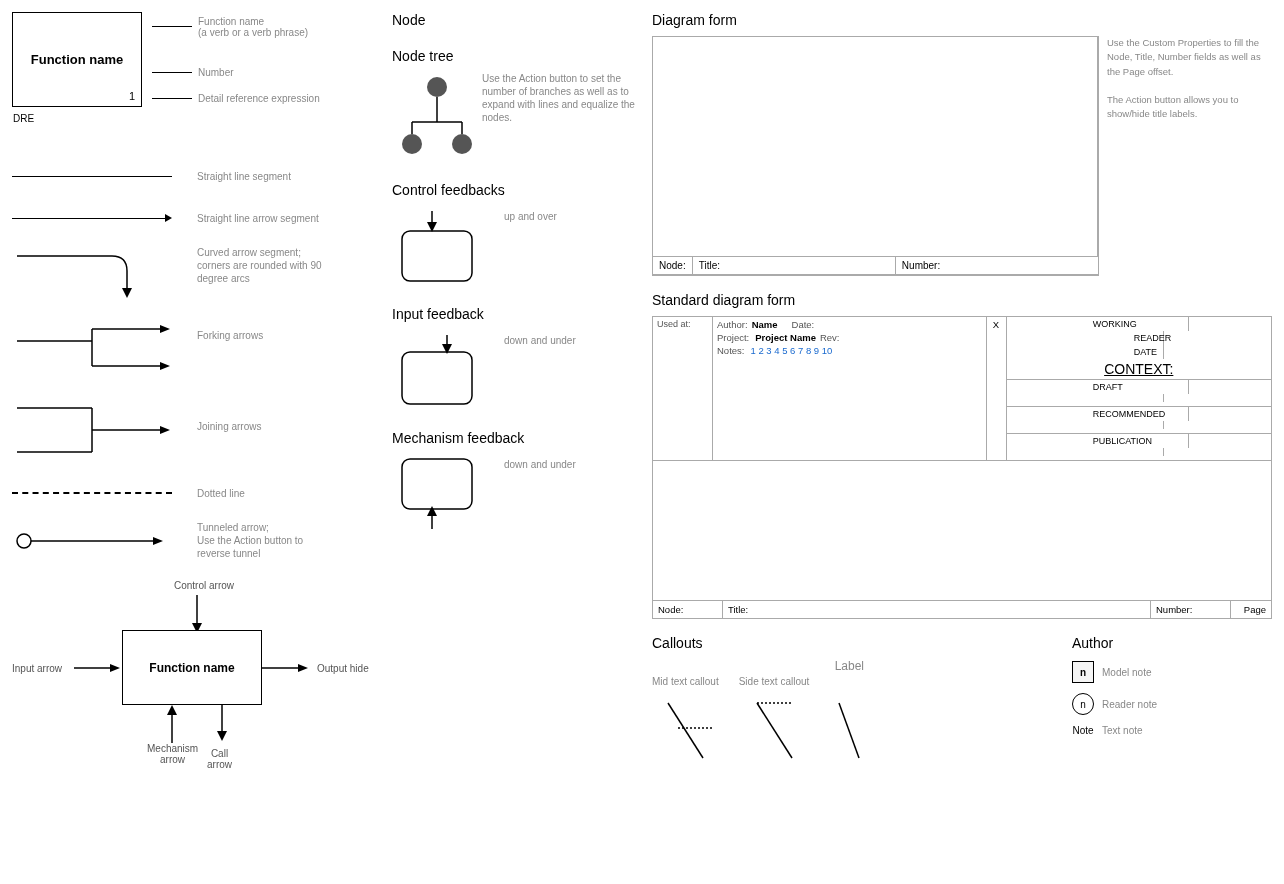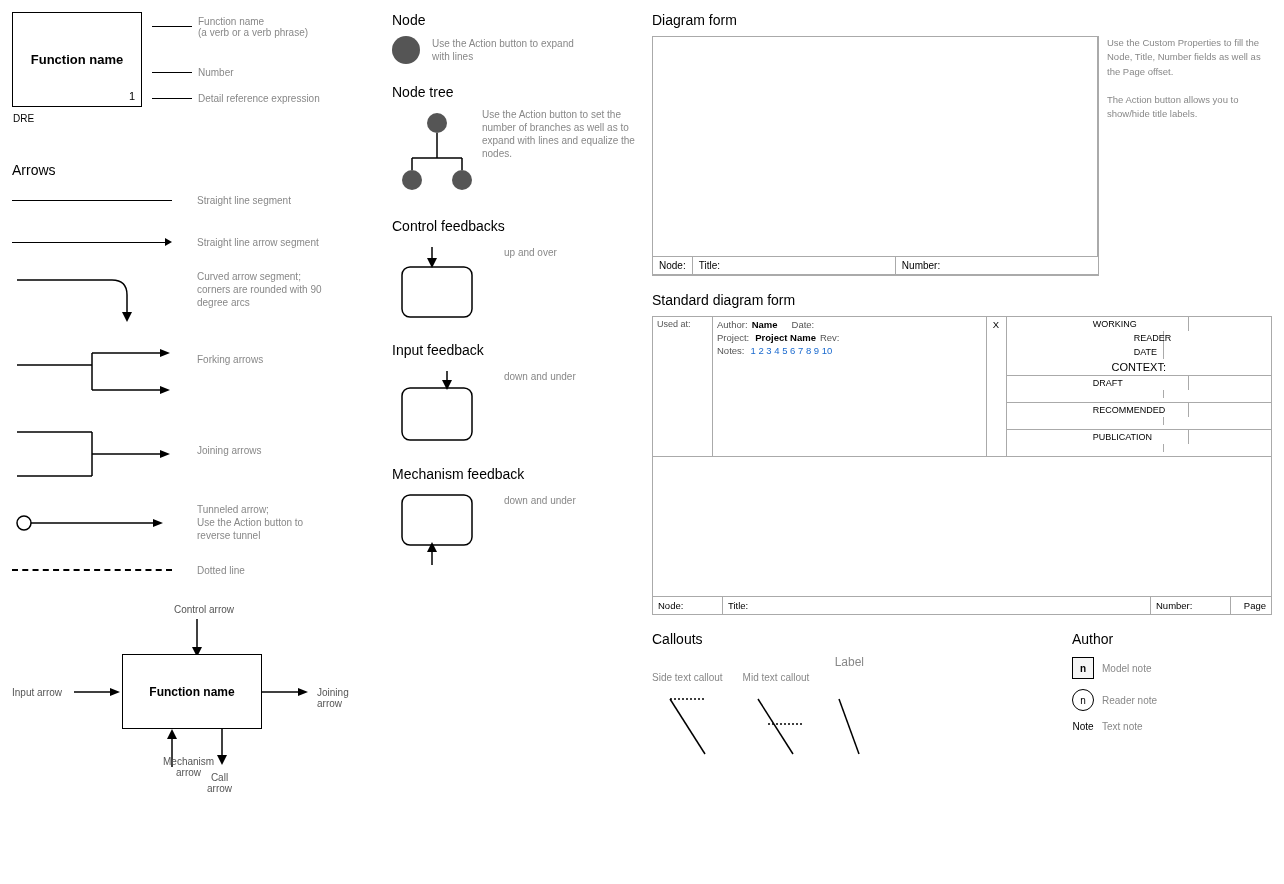--- a/index.html
+++ b/index.html
@@ -257,21 +257,21 @@
       flex-direction: column;
     }
     .std-right-row:last-child { border-bottom: none; }
     .std-right-cell-label {
       width: 100px;
       border-right: 1px solid #aaa;
       padding: 2px 4px;
       font-size: 9px;
     }
     .std-right-cell-date { width: 50px; border-right: 1px solid #aaa; padding: 2px 20px; font-size: 9px; }
-    .std-right-cell-context { padding: 2px 4px; font-size: 11px; flex: 1; }
+    .std-right-cell-context { padding: 2px 4px; font-size: 14px; flex: 1; text-decoration: underline; }
     .std-mid-row { display: flex; gap: 4px; margin-bottom: 2px; font-size: 9.5px; }
     .std-drawing-area {
       height: 140px;
       border-bottom: 1px solid #aaa;
     }
     .std-form-footer {
       display: flex;
       font-size: 9.5px;
     }
     .std-footer-node { width: 70px; border-right: 1px solid #aaa; padding: 3px 5px; }
@@ -347,21 +347,20 @@
           </div>
           <div class="box-label-row" style="margin-top:4px;justify-content:space-between;">
             <div class="label-line"></div>
             <div class="label-text">Detail reference expression</div>
           </div>
         </div>
       </div>
     </div>
 
     <div class="arrows-section">
-      <div class="section-title">Arrows</div>
 
       <div class="arrow-row">
         <div class="arrow-diagram">
           <div class="arrow-straight-line"></div>
         </div>
         <div class="arrow-label">Straight line segment</div>
       </div>
 
       <div class="arrow-row">
         <div class="arrow-diagram">
@@ -414,35 +413,35 @@
 
             <line x1="80" y1="30" x2="155" y2="30" stroke="#000" stroke-width="1.5"></line>
             <polygon points="148,26 158,30 148,34" fill="#000"></polygon>
           </svg>
         </div>
         <div class="arrow-label" style="color:#888; margin-top:20px;">Joining arrows</div>
       </div>
 
       <div class="arrow-row">
         <div class="arrow-diagram">
+          <div class="dotted-line"></div>
+        </div>
+        <div class="arrow-label">Dotted line</div>
+      </div>
+
+      <div class="arrow-row">
+        <div class="arrow-diagram">
           <svg width="170" height="20" class="tunneled-svg">
 
             <circle cx="12" cy="10" r="7" stroke="#000" stroke-width="1.5" fill="white"></circle>
             <line x1="19" y1="10" x2="148" y2="10" stroke="#000" stroke-width="1.5"></line>
             <polygon points="141,6 151,10 141,14" fill="#000"></polygon>
           </svg>
         </div>
         <div class="arrow-label">Tunneled arrow;<br>Use the Action button to<br>reverse tunnel</div>
-      </div>
-
-      <div class="arrow-row">
-        <div class="arrow-diagram">
-          <div class="dotted-line"></div>
-        </div>
-        <div class="arrow-label">Dotted line</div>
       </div>
     </div>
 
     <div style="position:relative; width:360px; height:185px; margin-top:5px;">
 
       <div style="position:absolute; left:162px; top:0; font-size:10px; color:#555;">Control arrow</div>
 
       <svg style="position:absolute; left:175px; top:15px;" width="20" height="40">
         <line x1="10" y1="0" x2="10" y2="32" stroke="#000" stroke-width="1.5"></line>
         <polygon points="5,28 10,38 15,28" fill="#000"></polygon>
@@ -455,44 +454,40 @@
       <div style="position:absolute; left:0; top:83px; font-size:10px; color:#555;">Input arrow</div>
       <svg style="position:absolute; left:62px; top:78px;" width="50" height="20">
         <line x1="0" y1="10" x2="42" y2="10" stroke="#000" stroke-width="1.5"></line>
         <polygon points="36,6 46,10 36,14" fill="#000"></polygon>
       </svg>
 
       <svg style="position:absolute; left:250px; top:78px;" width="50" height="20">
         <line x1="0" y1="10" x2="42" y2="10" stroke="#000" stroke-width="1.5"></line>
         <polygon points="36,6 46,10 36,14" fill="#000"></polygon>
       </svg>
-      <div style="position:absolute; left:305px; top:83px; font-size:10px; color:#555;">Joining arrow</div>
+      <div style="position:absolute; left:305px; top:83px; font-size:10px; color:#555;">Output hide</div>
 
       <svg style="position:absolute; left:150px; top:125px;" width="20" height="40">
         <line x1="10" y1="38" x2="10" y2="8" stroke="#000" stroke-width="1.5"></line>
         <polygon points="5,10 10,0 15,10" fill="#000"></polygon>
       </svg>
 
       <svg style="position:absolute; left:200px; top:125px;" width="20" height="40">
         <line x1="10" y1="0" x2="10" y2="30" stroke="#000" stroke-width="1.5"></line>
         <polygon points="5,26 10,36 15,26" fill="#000"></polygon>
       </svg>
-      <div style="position:absolute; left:135px; top:152px; font-size:10px; color:#555; text-align:center;margin-left:16px;">Mechanism<br>arrow</div>
+      <div style="position:absolute; left:135px; top:163px; font-size:10px; color:#555; text-align:center;">Mechanism<br>arrow</div>
       <div style="position:absolute; left:195px; top:168px; font-size:10px; color:#555; text-align:center;">Call<br>arrow</div>
     </div>
   </div>
 
   <div class="middle-column">
 
     <div class="node-section">
       <div class="section-title">Node</div>
-      <div class="node-row">
-        <div class="node-circle"></div>
-        <div class="node-desc">Use the Action button to expand with lines</div>
-      </div>
     </div>
 
     <div class="node-tree-section">
       <div class="section-title">Node tree</div>
       <div style="display:flex; gap:10px; align-items:flex-start;">
         <svg width="90" height="90">
 
           <circle cx="45" cy="15" r="10" fill="#555"></circle>
 
           <line x1="45" y1="25" x2="45" y2="50" stroke="#000" stroke-width="1.5"></line>
@@ -661,36 +656,36 @@
       </div>
     </div>
 
     <div class="right-two-col">
 
       <div class="callouts-col">
         <div class="section-title">Callouts</div>
         <div style="display:flex; gap:20px; align-items:flex-end; margin-top:8px;">
 
           <div style="display:flex; flex-direction:column; align-items:center;">
+            <div style="font-size:10px; color:#888; margin-bottom:6px;">Mid text callout</div>
+            <svg width="55" height="70">
+              <line x1="10" y1="10" x2="45" y2="65" stroke="#000" stroke-width="1.5"></line>
+              <line x1="20" y1="35" x2="55" y2="35" stroke="#000" stroke-width="1.5" stroke-dasharray="2,2"></line>
+            </svg>
+          </div>
+
+          <div style="display:flex; flex-direction:column; align-items:center;">
             <div style="font-size:10px; color:#888; margin-bottom:6px;">Side text callout</div>
             <svg width="55" height="70">
               <line x1="10" y1="10" x2="45" y2="65" stroke="#000" stroke-width="1.5"></line>
               <line x1="10" y1="10" x2="45" y2="10" stroke="#000" stroke-width="1.5" stroke-dasharray="2,2"></line>
             </svg>
           </div>
 
           <div style="display:flex; flex-direction:column; align-items:center;">
-            <div style="font-size:10px; color:#888; margin-bottom:6px;">Mid text callout</div>
-            <svg width="55" height="70">
-              <line x1="10" y1="10" x2="45" y2="65" stroke="#000" stroke-width="1.5"></line>
-              <line x1="20" y1="35" x2="55" y2="35" stroke="#000" stroke-width="1.5" stroke-dasharray="2,2"></line>
-            </svg>
-          </div>
-
-          <div style="display:flex; flex-direction:column; align-items:center;">
             <div style="font-size:12px; color:#888; margin-bottom:20px;">Label</div>
             <svg width="40" height="70">
               <line x1="10" y1="10" x2="30" y2="65" stroke="#000" stroke-width="1.5"></line>
             </svg>
           </div>
         </div>
       </div>
 
       <div class="notes-col">
         <div class="section-title">Author</div>

